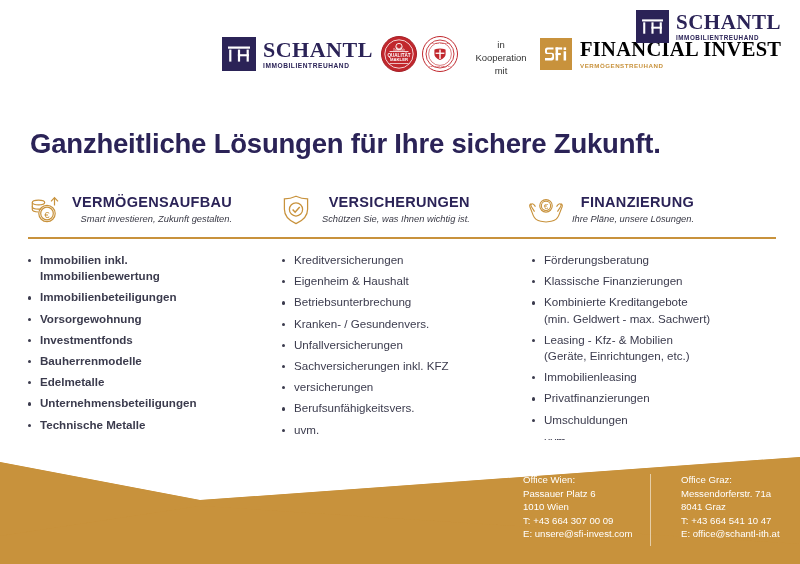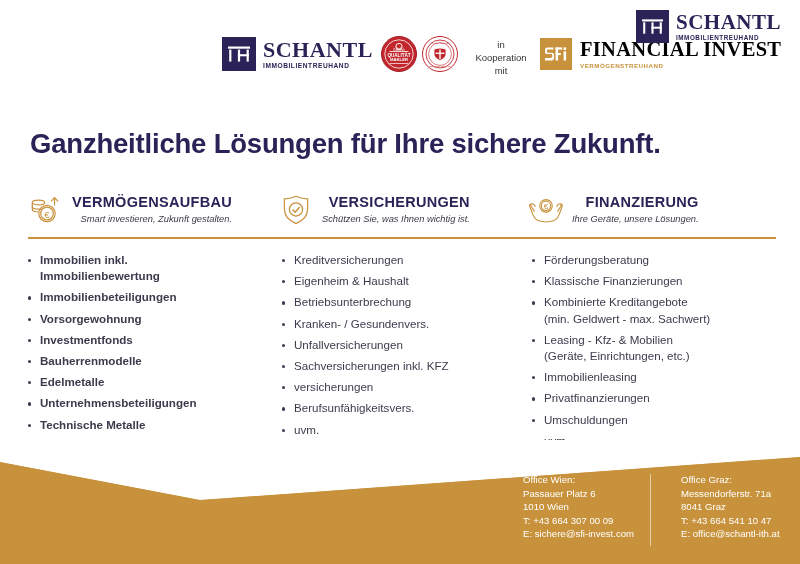--- a/index.html
+++ b/index.html
@@ -383,21 +383,21 @@
               <path d="M3.4 10.5 c-1.4 0.5 -1.9 1.7 -1.4 3.1 l3.5 9.1 c1.3 3.3 4.2 5.6 8 6.2 l5.5 0.8"></path>
               <path d="M7.9 13.4 c-1 -1.6 -2.6 -3.5 -4.1 -2.8 c-1 0.5 -0.9 1.9 0 3.3 l3.1 4.8"></path>
               <path d="M34.6 10.5 c1.4 0.5 1.9 1.7 1.4 3.1 l-3.5 9.1 c-1.3 3.3 -4.2 5.6 -8 6.2 l-5.5 0.8"></path>
               <path d="M30.1 13.4 c1 -1.6 2.6 -3.5 4.1 -2.8 c1 0.5 0.9 1.9 0 3.3 l-3.1 4.8"></path>
             </g>
             <text x="19" y="16.2" font-size="8.4" fill="#C8923C" text-anchor="middle" font-family="Liberation Sans, sans-serif">€</text>
           </svg>
         </span>
         <span class="col-title-wrap">
           <div class="col-title">FINANZIERUNG</div>
-          <div class="col-sub">Ihre Geräte, unsere Lösungen.</div>
+          <div class="col-sub">Ihre Pläne, unsere Lösungen.</div>
         </span>
       </div>
     </div>
   </div>
 
   <div class="gold-rule"></div>
 
   <ul class="bullets bullets-1">
       <li><span>Immobilien inkl.</span><span class="cont">Immobilienbewertung</span></li>
       <li><span>Immobilienbeteiligungen</span></li>
@@ -445,21 +445,21 @@
       <path d="M0,96 L200,66 L800,104 L800,124 L0,124 Z" fill="#C8923C"></path>
     </svg>
   </div>
 
   <div class="contact-wrap">
     <div class="contact-block">
       <div>Office Wien:</div>
       <div>Passauer Platz 6</div>
       <div>1010 Wien</div>
       <div>T: +43 664 307 00 09</div>
-      <div>E: sichere@sfi-invest.com</div>
+      <div>E: unsere@sfi-invest.com</div>
     </div>
     <div class="contact-block second">
       <div>Office Graz:</div>
       <div>Messendorferstr. 71a</div>
       <div>8041 Graz</div>
       <div>T: +43 664 541 10 47</div>
       <div>E: office@schantl-ith.at</div>
     </div>
   </div>
   <div class="contact-divider"></div>

